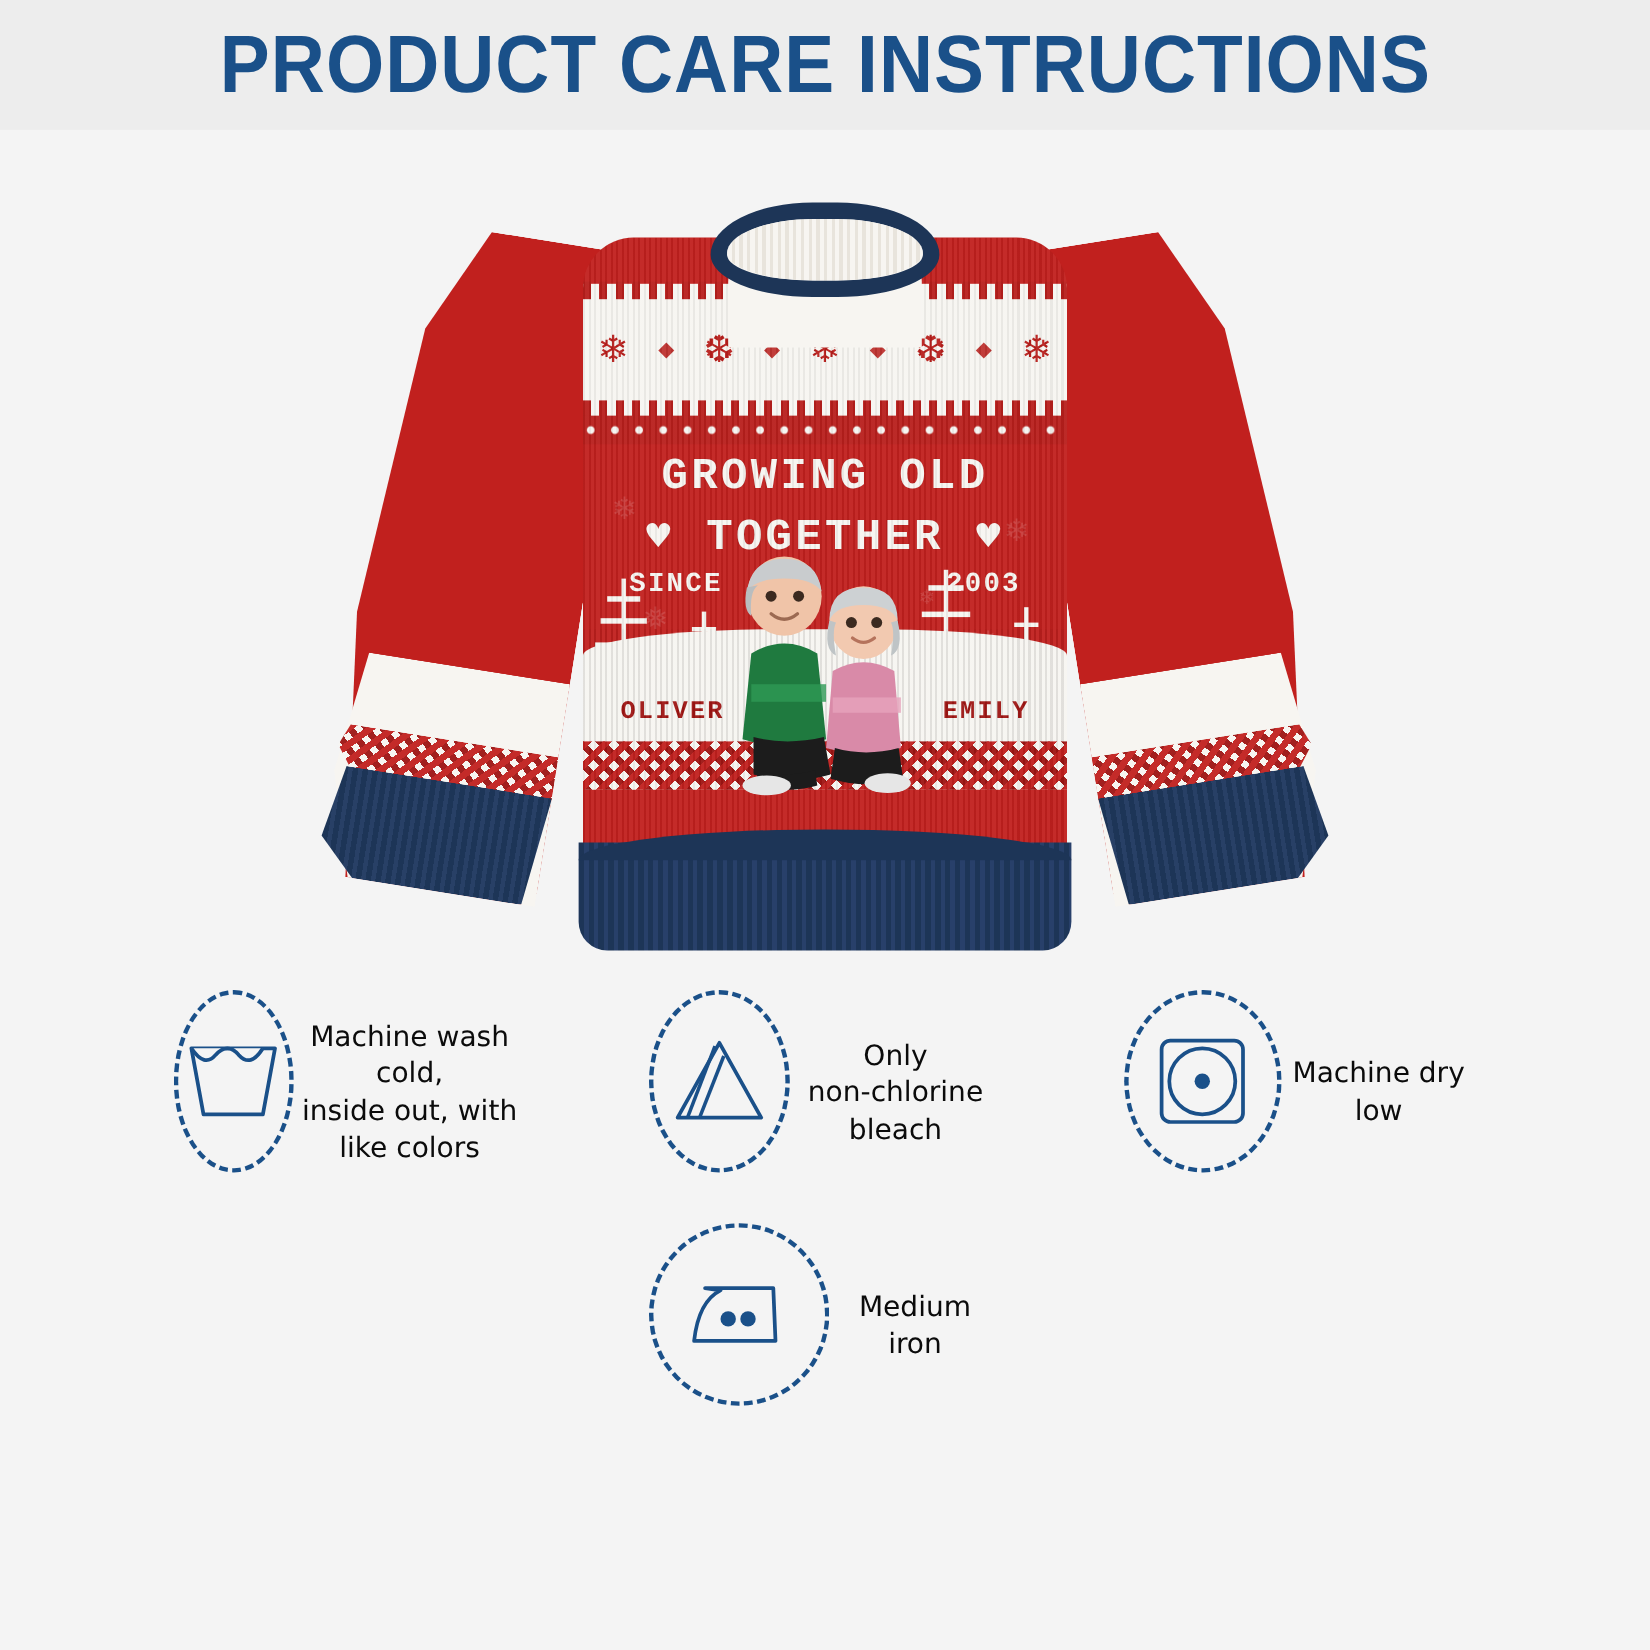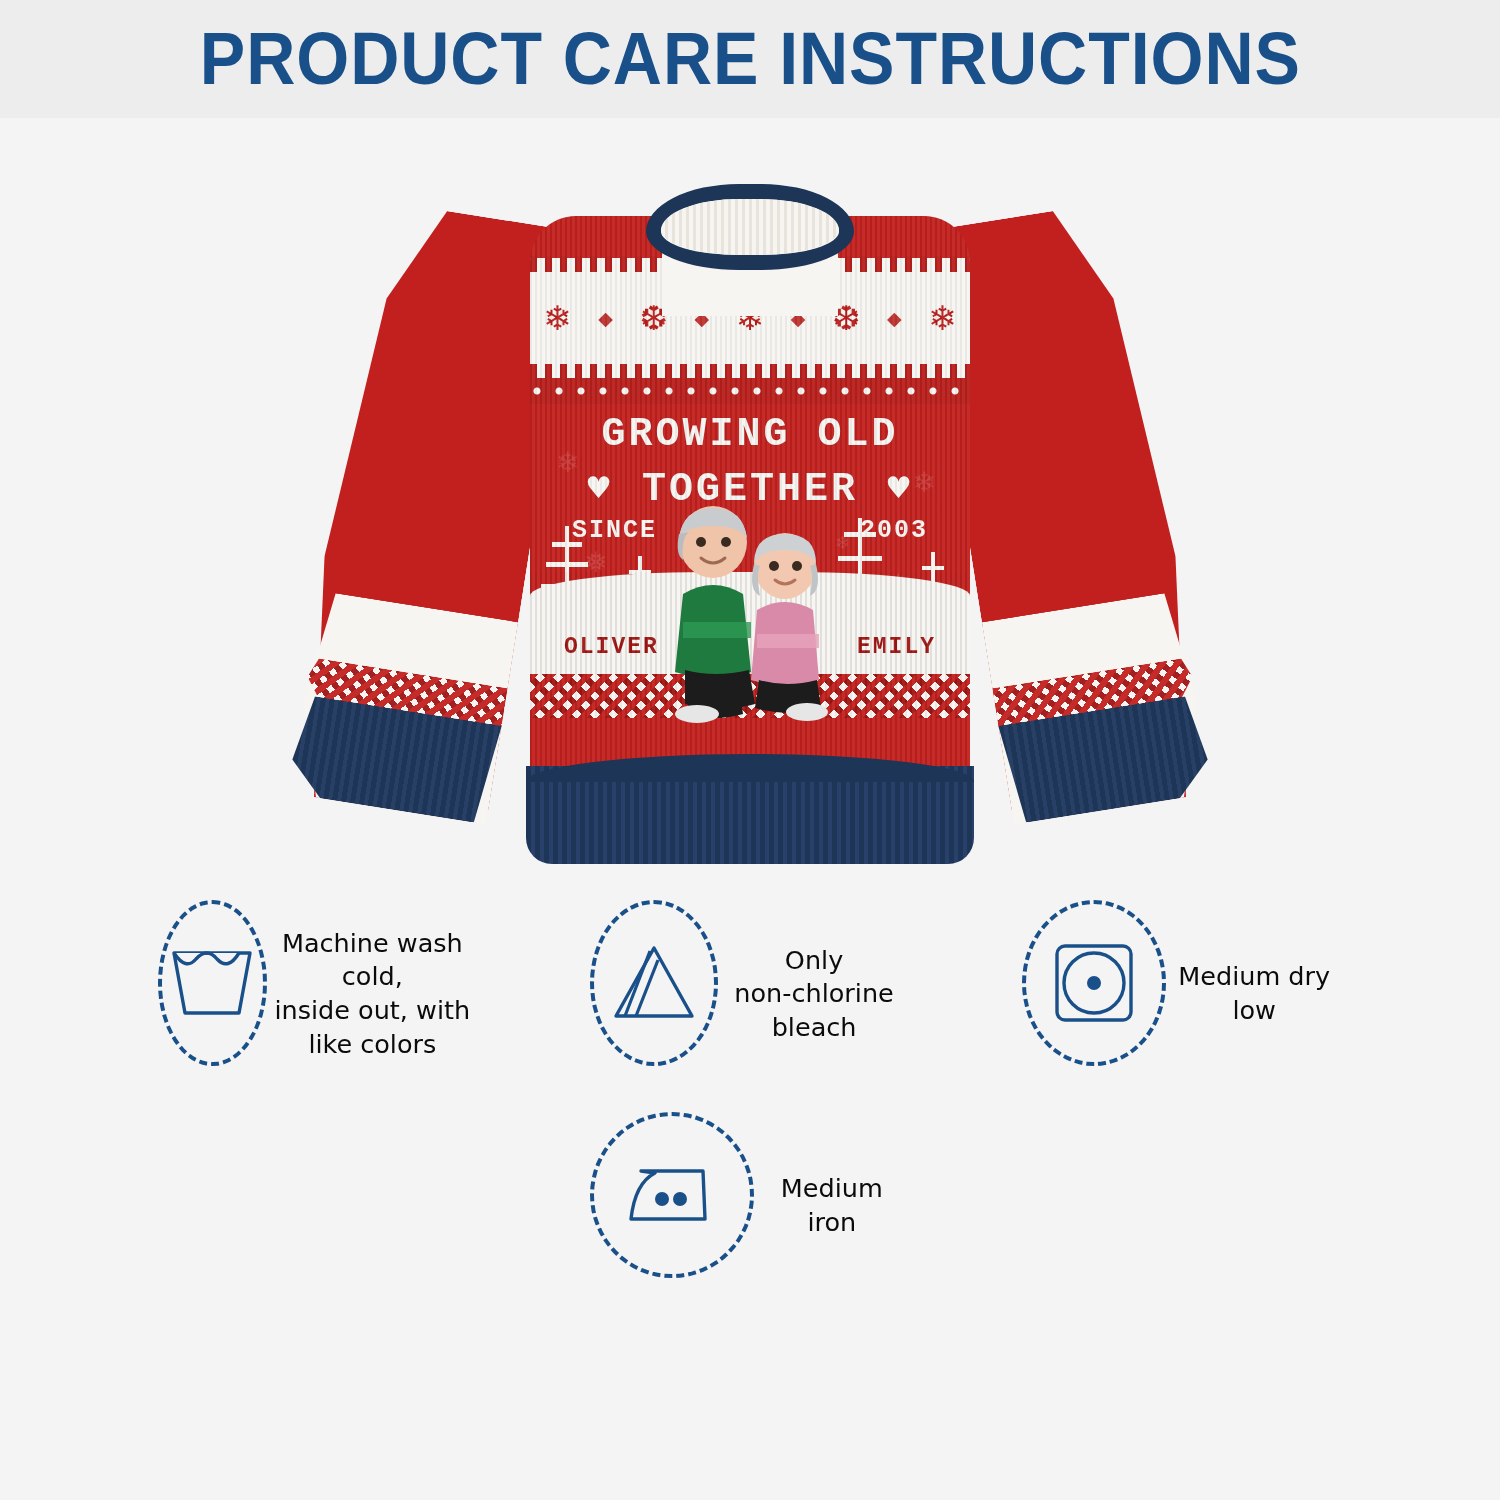--- a/index.html
+++ b/index.html
@@ -404,21 +404,21 @@
     </div>
 
     <div class="care-item">
       <div class="care-circle">
         <svg class="care-ico" width="84" height="84" viewBox="0 0 84 84">
           <rect x="5" y="5" width="74" height="74" rx="8" fill="none" stroke="#1a5089" stroke-width="3.4"></rect>
           <circle cx="42" cy="42" r="30" fill="none" stroke="#1a5089" stroke-width="3.4"></circle>
           <circle cx="42" cy="42" r="7" fill="#1a5089"></circle>
         </svg>
       </div>
-      <div class="care-label">Medium dry low</div>
+      <div class="care-label">Machine dry low</div>
     </div>
 
   </div>
 
   <div class="care-row care-row-2">
 
     <div class="care-item">
       <div class="care-circle">
         <svg class="care-ico" width="94" height="68" viewBox="0 0 94 68">
           <path d="M16 10 L78 10 L80 58 L6 58 Q10 22 30 12 Z" fill="none" stroke="#1a5089" stroke-width="3.4" stroke-linejoin="round"></path>

